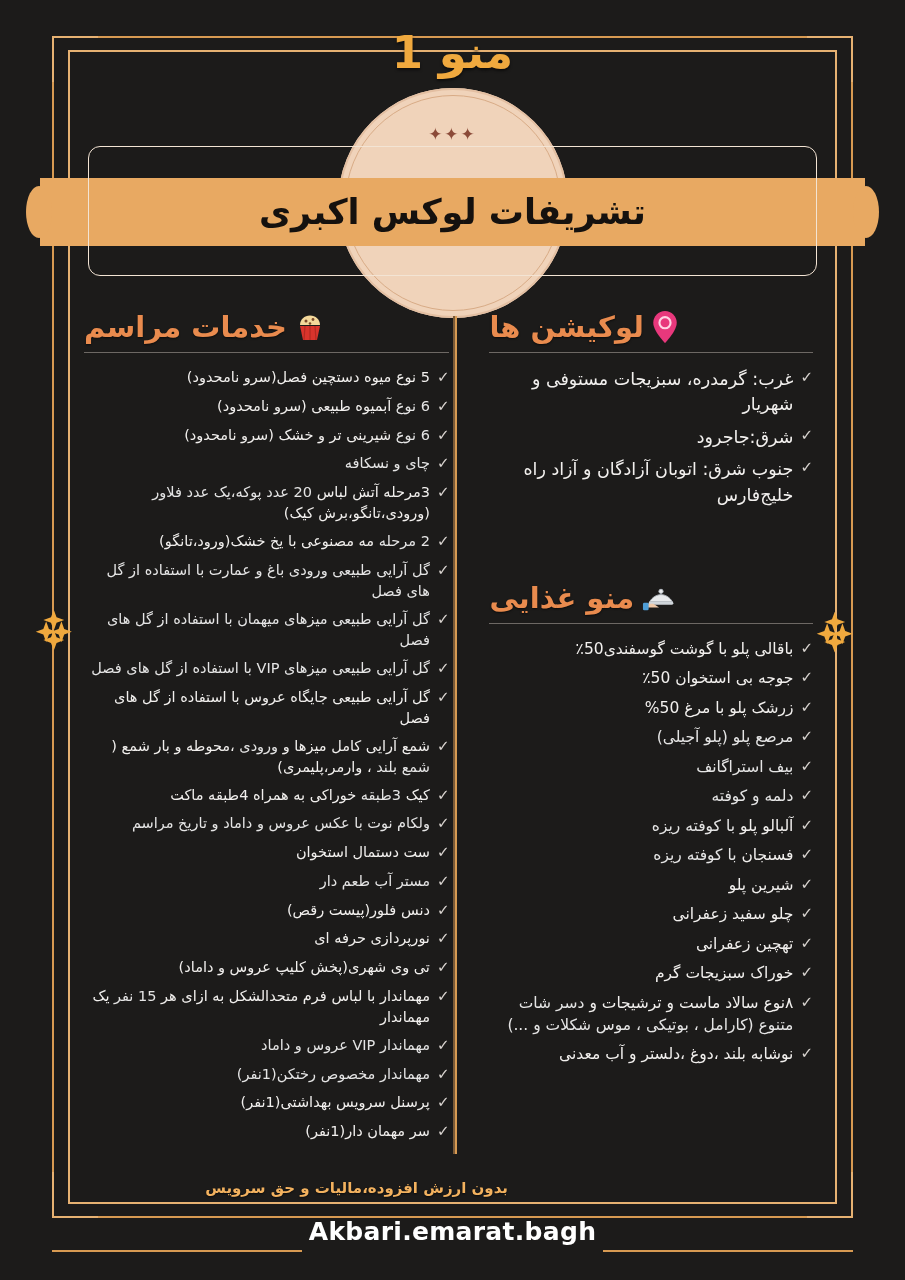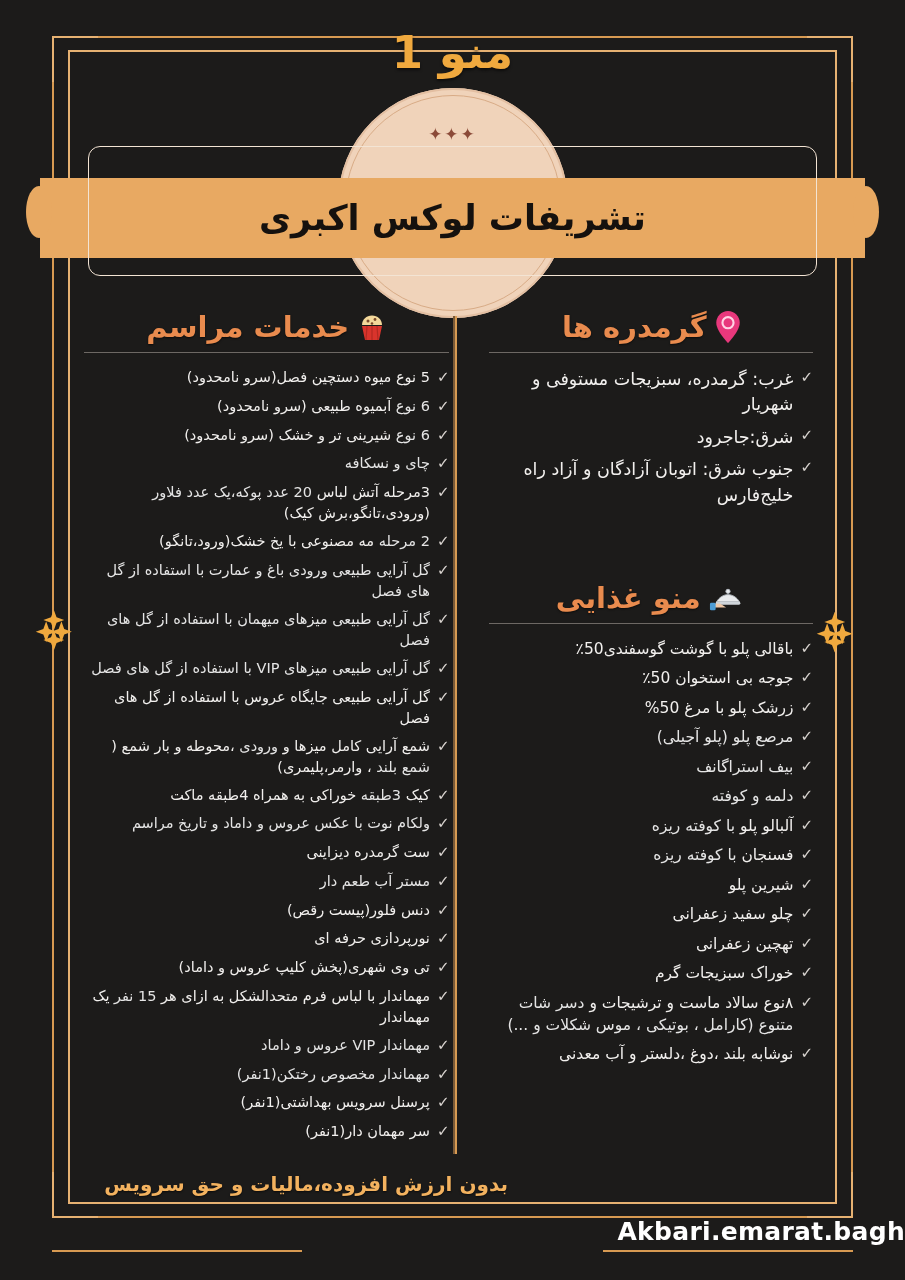--- a/index.html
+++ b/index.html
@@ -82,21 +82,21 @@
     font-size: 45px;
     font-weight: bold;
     text-shadow: 0 2px 3px rgba(0,0,0,.55);
     z-index: 5;
   }
 
   .title-band {
     position: absolute;
     left: 40px; right: 40px;
     top: 178px;
-    height: 80px;
+    height: 68px;
     background: #e8a962;
     z-index: 4;
     display: flex;
     align-items: center;
     justify-content: center;
   }
   .title-band::before,
   .title-band::after {
     content: "";
     position: absolute;
@@ -146,21 +146,21 @@
     bottom: 126px;
     left: 50%;
     width: 0;
     border-left: 2px solid #7a5a38;
     border-right: 2px solid #d79a52;
   }
 
   .sec-head {
     display: flex;
     align-items: center;
-    justify-content: center;
+    justify-content: flex-end;
     gap: 8px;
     margin-bottom: 4px;
   }
   .sec-head .sec-title {
     color: #e98b4e;
     font-size: 29px;
     font-weight: bold;
     text-shadow: 0 1px 2px rgba(0,0,0,.6);
   }
   .sec-rule {
@@ -216,29 +216,30 @@
   .icon-tray svg { width: 38px; height: 32px; display:block; }
 
   
   .footer-note {
     position: absolute;
     left: 78px;
     bottom: 82px;
     width: 430px;
     text-align: right;
     color: #f3b25f;
-    font-size: 20px;
+    font-size: 15px;
     font-weight: bold;
     line-height: 1.35;
     text-shadow: 0 1px 2px rgba(0,0,0,.6);
   }
   .handle {
     position: absolute;
     left: 0; right: 0;
     bottom: 34px;
+    text-align: center;
     color: #ffffff;
     font-size: 25px;
     font-weight: bold;
     letter-spacing: .3px;
   }
   .handle-rule {
     position: absolute;
     bottom: 28px;
     height: 2px;
     background: #d79a52;
@@ -297,21 +298,21 @@
 
     <div class="col col-right">
 
       <div class="sec-head">
         <span class="icon-pin">
           <svg viewBox="0 0 24 30" aria-hidden="true">
             <path d="M12 0C5.9 0 1 4.9 1 11c0 8 11 19 11 19s11-11 11-19C23 4.9 18.1 0 12 0z" fill="#e8387c"></path>
             <circle cx="12" cy="11" r="5.2" fill="none" stroke="#ffd4e4" stroke-width="2"></circle>
           </svg>
         </span>
-        <span class="sec-title">گرمدره ها</span>
+        <span class="sec-title">لوکیشن ها</span>
       </div>
       <div class="sec-rule"></div>
 
       <ul class="items loc-list">
           <li>
             <span class="check">✓</span>
             <span class="itxt white">غرب: گرمدره، سبزیجات مستوفی و شهریار</span>
           </li>
           <li>
             <span class="check">✓</span>
@@ -464,21 +465,21 @@
           <li>
             <span class="check">✓</span>
             <span class="itxt"><span class="white">کیک </span><span class="red">3طبقه</span><span class="white"> خوراکی به همراه 4طبقه ماکت</span></span>
           </li>
           <li>
             <span class="check">✓</span>
             <span class="itxt"><span class="red">ولکام نوت با عکس عروس و داماد و تاریخ مراسم</span></span>
           </li>
           <li>
             <span class="check">✓</span>
-            <span class="itxt"><span class="white">ست گرمدره دیزاینی</span></span>
+            <span class="itxt"><span class="white">ست دستمال استخوان</span></span>
           </li>
           <li>
             <span class="check">✓</span>
             <span class="itxt"><span class="red">مستر آب طعم دار</span></span>
           </li>
           <li>
             <span class="check">✓</span>
             <span class="itxt"><span class="white">دنس فلور(پیست رقص)</span></span>
           </li>
           <li>

